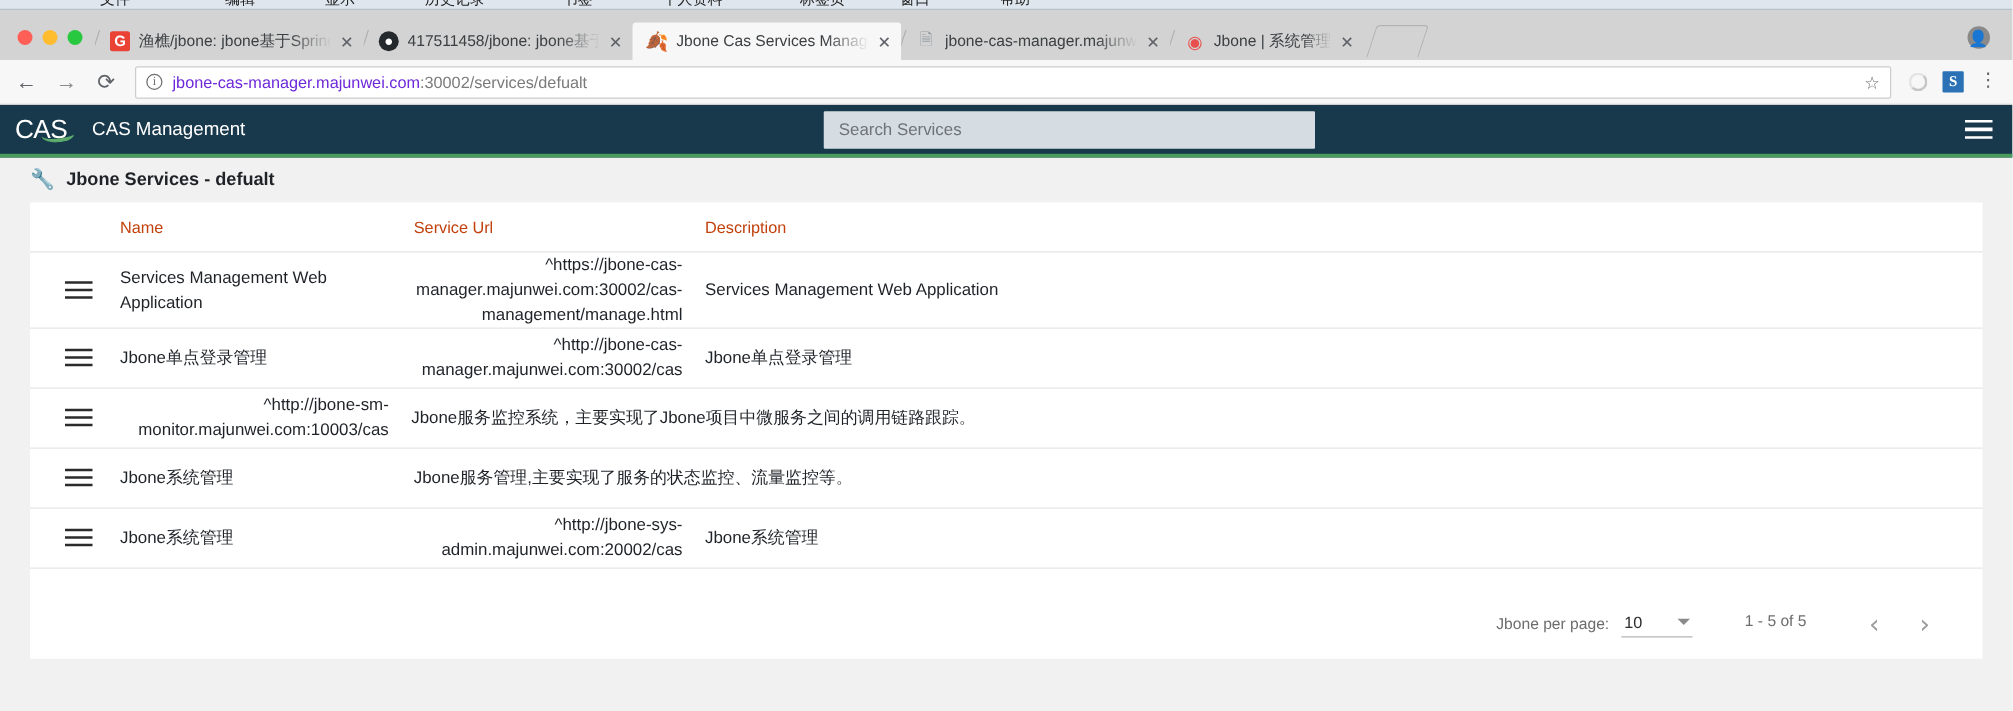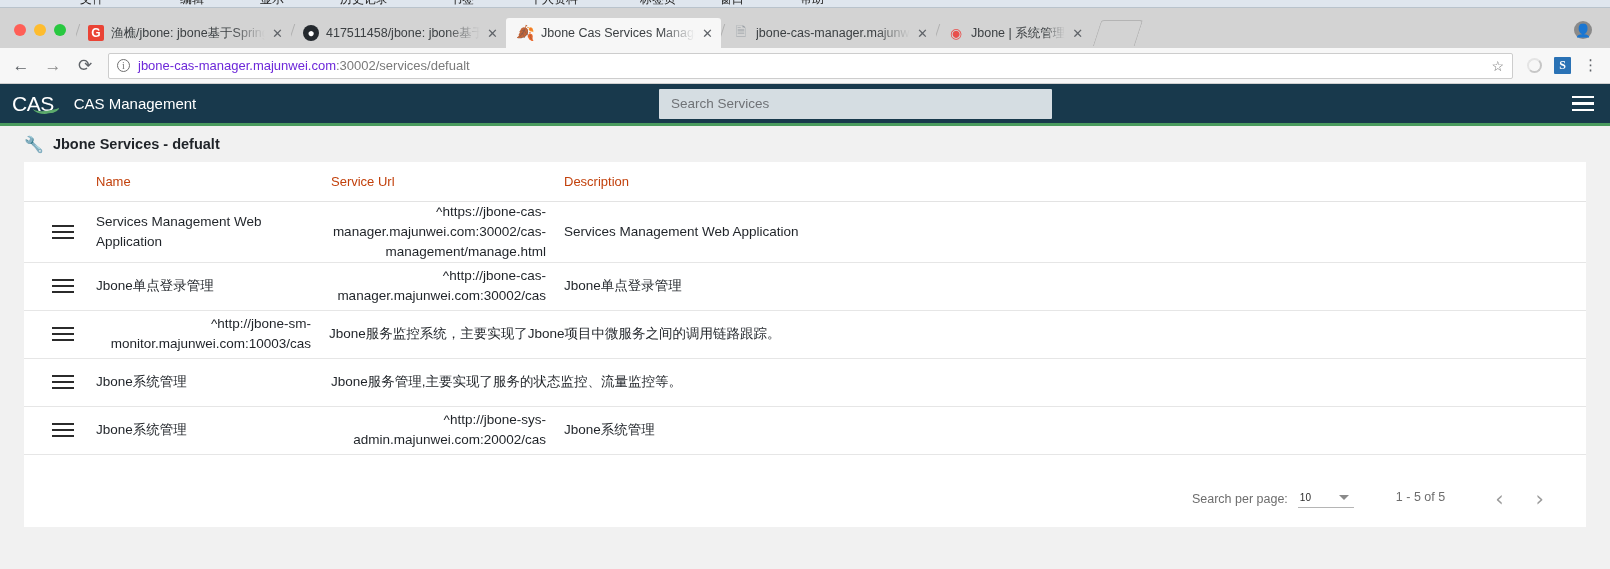--- a/index.html
+++ b/index.html
@@ -338,21 +338,21 @@
   }
   .pg-label { margin-right: 10px; }
   .pg-select {
     display: flex;
     align-items: center;
     gap: 28px;
     border-bottom: 1px solid #b5b5b5;
     padding: 2px 2px 4px 2px;
     min-width: 56px;
     color: #2b2b2b;
-    font-size: 10px;
+    font-size: 13px;
   }
   .pg-caret {
     width: 0; height: 0;
     border-left: 5px solid transparent;
     border-right: 5px solid transparent;
     border-top: 5px solid #8a8a8a;
   }
   .pg-range { margin: 0 34px 4px 42px; color: #6d6d6d; }
   .pg-arrow {
     font-size: 21px;
@@ -527,21 +527,21 @@
       <div class="col-name cell-name">Jbone系统管理</div>
       <div class="col-url cell-url">^http://jbone-sys-admin.majunwei.com:20002/cas</div>
       <div class="col-desc cell-desc">Jbone系统管理</div>
     </div>
 
   </div>
 
   <div class="card-footer"></div>
 
   <div class="paginator">
-    <span class="pg-label">Search per page:</span>
+    <span class="pg-label">Jbone per page:</span>
     <span class="pg-select">
       <span>10</span>
       <span class="pg-caret"></span>
     </span>
     <span class="pg-range">1 - 5 of 5</span>
     <span class="pg-arrow">‹</span>
     <span class="pg-arrow">›</span>
   </div>
 </div>
 

